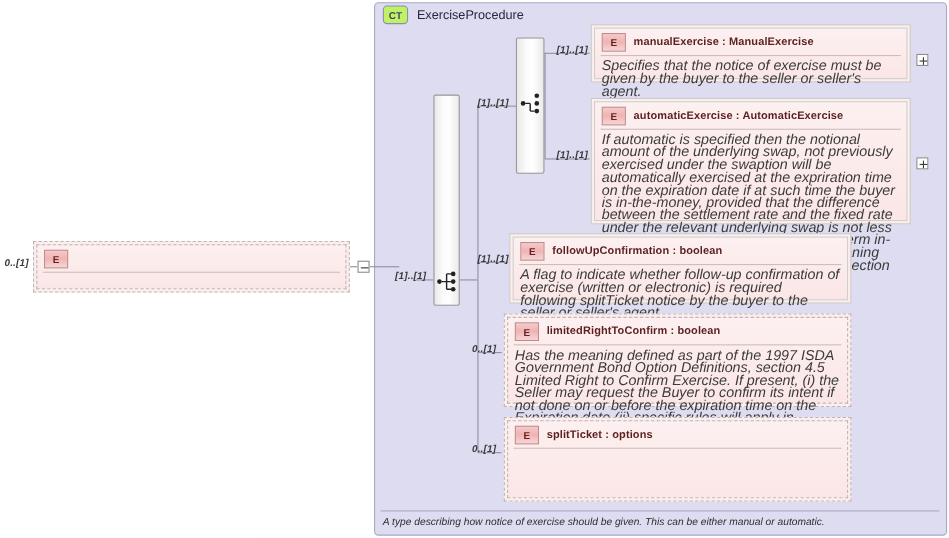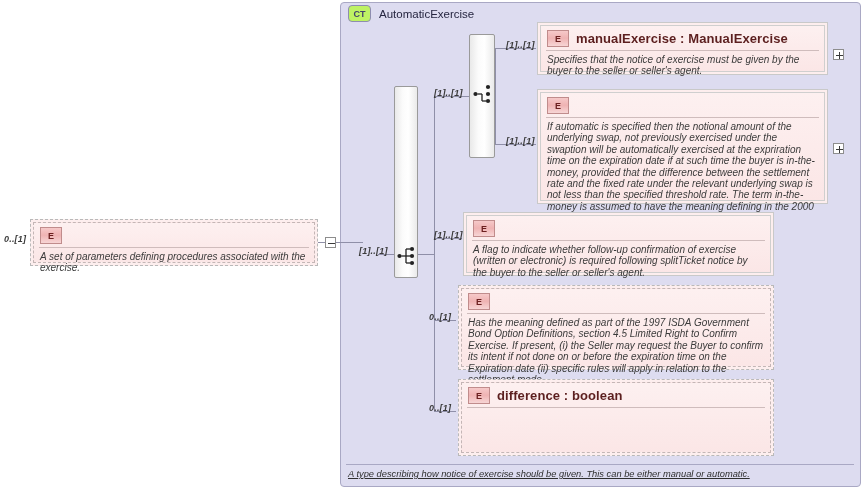--- a/index.html
+++ b/index.html
@@ -35,26 +35,26 @@
     width:20px;height:15px;
     background:linear-gradient(to bottom,#f6c9c9 0%,#efb3b3 48%,#f7d5d5 100%);
     border:1px solid #c08c8c;
     color:#6b2020;
     font-size:9px;font-weight:bold;
     display:flex;align-items:center;justify-content:center;
     margin-right:7px;flex:none;
     font-family:"Liberation Sans", sans-serif;
   }
   .node-title{
-    font-size:13px;font-weight:bold;color:#5c1f1f;
+    font-size:10px;font-weight:bold;color:#5c1f1f;
     white-space:nowrap;letter-spacing:.1px;
   }
   .node-sep{height:1px;background:#cfbcbc;margin:0 5px;}
   .node-desc{
-    font-size:10px;line-height:11.4px;color:#3b3b3b;
+    font-size:13px;line-height:11.4px;color:#3b3b3b;
     font-style:italic;padding:3px 6px 4px 6px;
   }
 
   
   #ct-box{
     position:absolute;
     background:#dddcf0;
     border:1px solid #a9a8c4;
     border-radius:4px;
     box-sizing:border-box;
@@ -108,25 +108,25 @@
 </style>
 </head>
 <body>
 
 <div id="canvas">
 
   <div id="ct-box" style="left:340px;top:2px;width:521px;height:485px;"></div>
 
   <div id="ct-label" style="left:348px;top:5px;">
     <span class="ct-icon">CT</span>
-    <span id="ct-title">AutomaticExercise</span>
+    <span id="ct-title">ExerciseProcedure</span>
   </div>
 
   <div id="ct-footer-sep" style="left:346px;top:464px;width:508px;"></div>
-  <div id="ct-footer-text" style="left:348px;top:469px;text-decoration:underline;">A type describing how notice of exercise should be given. This can be either manual or automatic.</div>
+  <div id="ct-footer-text" style="left:348px;top:469px;">A type describing how notice of exercise should be given. This can be either manual or automatic.</div>
 
   <div class="ln h" style="left:318px;top:242px;width:7px;"></div>
   <div class="ln h" style="left:336px;top:242px;width:27px;"></div>
 
   <div class="ln h" style="left:378px;top:254px;width:16px;"></div>
 
   <div class="ln h" style="left:418px;top:254px;width:16px;"></div>
   <div class="ln v" style="left:434px;top:96px;height:158px;"></div>
   <div class="ln v" style="left:434px;top:254px;height:157px;"></div>
 
@@ -143,21 +143,20 @@
   <div class="ln h" style="left:495px;top:144px;width:41px;"></div>
 
   <div class="card" style="left:4px;top:234px;">0..[1]</div>
 
   <div class="node dashed" style="left:30px;top:219px;width:288px;height:47px;">
     <div class="node-inner">
       <div class="node-head">
         <span class="e-icon">E</span>
       </div>
       <div class="node-sep"></div>
-      <div class="node-desc">A set of parameters defining procedures associated with the exercise.</div>
     </div>
   </div>
   <div class="tog" style="left:325px;top:237px;"></div>
 
   <div class="compositor" style="left:394px;top:86px;width:24px;height:192px;">
     <svg class="comp-ico" style="left:2px;top:158px;" width="20" height="22" viewBox="0 0 20 22">
       <circle cx="2.5" cy="11" r="2.1" fill="#222"></circle>
       <line x1="4.4" y1="11" x2="9" y2="11" stroke="#222" stroke-width="1.3"></line>
       <line x1="9" y1="4" x2="9" y2="18" stroke="#222" stroke-width="1.3"></line>
       <line x1="9" y1="4" x2="13" y2="4" stroke="#222" stroke-width="1.3"></line>
@@ -194,53 +193,56 @@
       <div class="node-desc">Specifies that the notice of exercise must be given by the buyer to the seller or seller's agent.</div>
     </div>
   </div>
   <div class="tog plus" style="left:833px;top:49px;"></div>
 
   <div class="card" style="left:506px;top:136px;">[1]..[1]</div>
   <div class="node" style="left:537px;top:89px;width:291px;height:115px;">
     <div class="node-inner">
       <div class="node-head">
         <span class="e-icon">E</span>
+        <span class="node-title">automaticExercise : AutomaticExercise</span>
       </div>
       <div class="node-sep"></div>
       <div class="node-desc">If automatic is specified then the notional amount of the underlying swap, not previously exercised under the swaption will be automatically exercised at the expriration time on the expiration date if at such time the buyer is in-the-money, provided that the difference between the settlement rate and the fixed rate under the relevant underlying swap is not less than the specified threshold rate. The term in-the-money is assumed to have the meaning defining in the 2000 ISDA Definitions, Section 17.4 In-the-money.</div>
     </div>
   </div>
   <div class="tog plus" style="left:833px;top:143px;"></div>
 
   <div class="card" style="left:434px;top:230px;">[1]..[1]</div>
   <div class="node" style="left:463px;top:212px;width:311px;height:64px;">
     <div class="node-inner">
       <div class="node-head">
         <span class="e-icon">E</span>
+        <span class="node-title">followUpConfirmation : boolean</span>
       </div>
       <div class="node-sep"></div>
       <div class="node-desc">A flag to indicate whether follow-up confirmation of exercise (written or electronic) is required following splitTicket notice by the buyer to the seller or seller's agent.</div>
     </div>
   </div>
 
   <div class="card" style="left:429px;top:312px;">0..[1]</div>
   <div class="node dashed" style="left:458px;top:285px;width:316px;height:85px;">
     <div class="node-inner">
       <div class="node-head">
         <span class="e-icon">E</span>
+        <span class="node-title">limitedRightToConfirm : boolean</span>
       </div>
       <div class="node-sep"></div>
       <div class="node-desc">Has the meaning defined as part of the 1997 ISDA Government Bond Option Definitions, section 4.5 Limited Right to Confirm Exercise. If present, (i) the Seller may request the Buyer to confirm its intent if not done on or before the expiration time on the Expiration date (ii) specific rules will apply in relation to the settlement mode.</div>
     </div>
   </div>
 
   <div class="card" style="left:429px;top:403px;">0..[1]</div>
   <div class="node dashed" style="left:458px;top:379px;width:316px;height:77px;">
     <div class="node-inner">
       <div class="node-head">
         <span class="e-icon">E</span>
-        <span class="node-title">difference : boolean</span>
+        <span class="node-title">splitTicket : options</span>
       </div>
       <div class="node-sep"></div>
     </div>
   </div>
 
 </div>
 
 </body></html>

